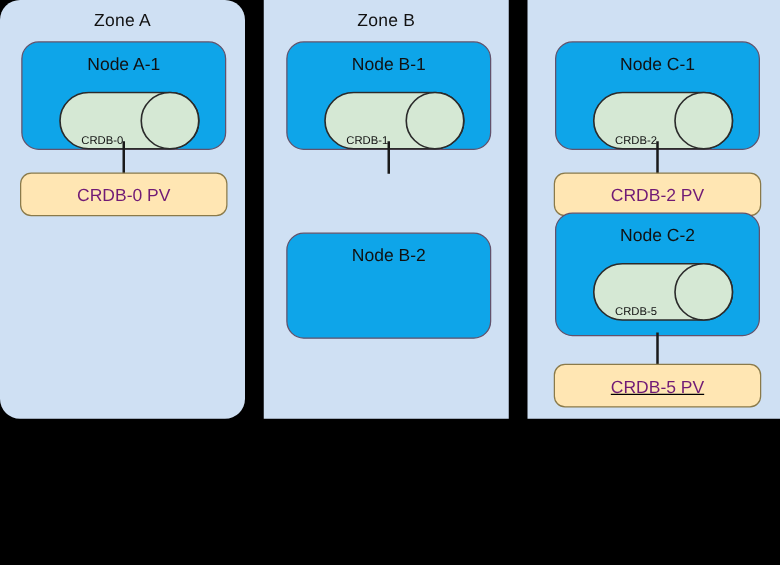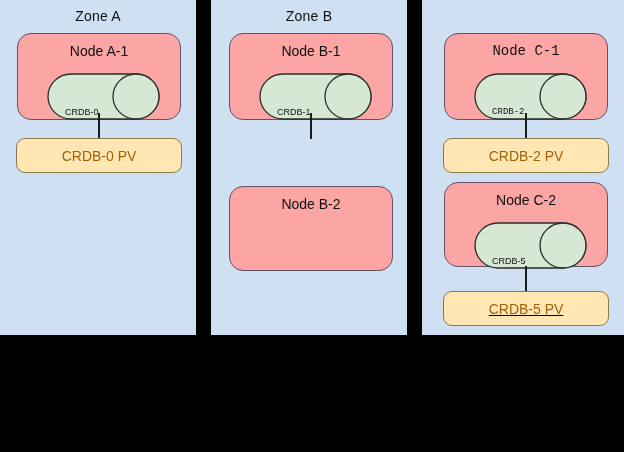--- a/index.html
+++ b/index.html
@@ -25,21 +25,21 @@
     top: 8px;
     left: 0;
     right: 0;
     text-align: center;
     font-size: 14px;
     color: #111111;
     letter-spacing: 0.2px;
   }
   .node {
     position: absolute;
-    background: #fca5a5;
+    background: #0ea5e9;
     border: 1px solid #63526b;
     border-radius: 14px;
     box-sizing: border-box;
   }
   .node-title {
     position: absolute;
     top: 9px;
     left: 0;
     right: 0;
     text-align: center;
@@ -51,21 +51,21 @@
     background: #ffe6b3;
     border: 1px solid #8a7a4a;
     border-radius: 9px;
     box-sizing: border-box;
     display: flex;
     align-items: center;
     justify-content: center;
   }
   .pv-label {
     font-size: 14px;
-    color: #a16207;
+    color: #701a75;
   }
   .cyl {
     position: absolute;
   }
   .cyl svg {
     display: block;
   }
   .cyl-label {
     position: absolute;
     top: 0;
@@ -83,21 +83,21 @@
     position: absolute;
     width: 2px;
     background: #1a1a1a;
   }
 </style>
 </head>
 <body>
 
 <div id="canvas">
 
-  <div class="zone" style="left:0px; top:0px; width:196px; height:335px;">
+  <div class="zone" style="left:0px; top:0px; width:196px; height:335px;border-radius:16px;">
     <div class="zone-title">Zone A</div>
 
     <div class="node" style="left:17px; top:33px; width:164px; height:87px;">
       <div class="node-title">Node A-1</div>
 
       <div class="cyl" style="left:29px; top:39px; width:113px; height:47px;">
         <svg width="113" height="47" viewBox="0 0 113 47">
           <path d="M24 1 H89 A23 22.5 0 0 1 89 46 H24 A23 22.5 0 0 1 24 1 Z" fill="#d5e8d4" stroke="#2b2b2b" stroke-width="1.3"></path>
           <ellipse cx="89" cy="23.5" rx="23" ry="22.5" fill="#d5e8d4" stroke="#2b2b2b" stroke-width="1.3"></ellipse>
         </svg>
@@ -130,39 +130,39 @@
     <div class="connector" style="left:99px; top:113px; height:26px;"></div>
 
 
     <div class="node" style="left:18px; top:186px; width:164px; height:85px;">
       <div class="node-title">Node B-2</div>
     </div>
   </div>
 
   <div class="zone" style="left:422px; top:0px; width:202px; height:335px;">
 
-    <div class="node" style="left:22px; top:33px; width:164px; height:87px;font-family:Liberation Mono, monospace;">
+    <div class="node" style="left:22px; top:33px; width:164px; height:87px;">
       <div class="node-title">Node C-1</div>
 
       <div class="cyl" style="left:29px; top:39px; width:113px; height:47px;">
         <svg width="113" height="47" viewBox="0 0 113 47">
           <path d="M24 1 H89 A23 22.5 0 0 1 89 46 H24 A23 22.5 0 0 1 24 1 Z" fill="#d5e8d4" stroke="#2b2b2b" stroke-width="1.3"></path>
           <ellipse cx="89" cy="23.5" rx="23" ry="22.5" fill="#d5e8d4" stroke="#2b2b2b" stroke-width="1.3"></ellipse>
         </svg>
         <div class="cyl-label">CRDB-2</div>
       </div>
     </div>
 
     <div class="connector" style="left:103px; top:113px; height:26px;"></div>
 
     <div class="pv" style="left:21px; top:138px; width:166px; height:35px;">
       <span class="pv-label">CRDB-2 PV</span>
     </div>
 
-    <div class="node" style="left:22px; top:182px; width:164px; height:85px;padding-left:20px;">
+    <div class="node" style="left:22px; top:170px; width:164px; height:99px;padding-left:20px;">
       <div class="node-title">Node C-2</div>
 
       <div class="cyl" style="left:29px; top:39px; width:113px; height:47px;">
         <svg width="113" height="47" viewBox="0 0 113 47">
           <path d="M24 1 H89 A23 22.5 0 0 1 89 46 H24 A23 22.5 0 0 1 24 1 Z" fill="#d5e8d4" stroke="#2b2b2b" stroke-width="1.3"></path>
           <ellipse cx="89" cy="23.5" rx="23" ry="22.5" fill="#d5e8d4" stroke="#2b2b2b" stroke-width="1.3"></ellipse>
         </svg>
         <div class="cyl-label">CRDB-5</div>
       </div>
     </div>

